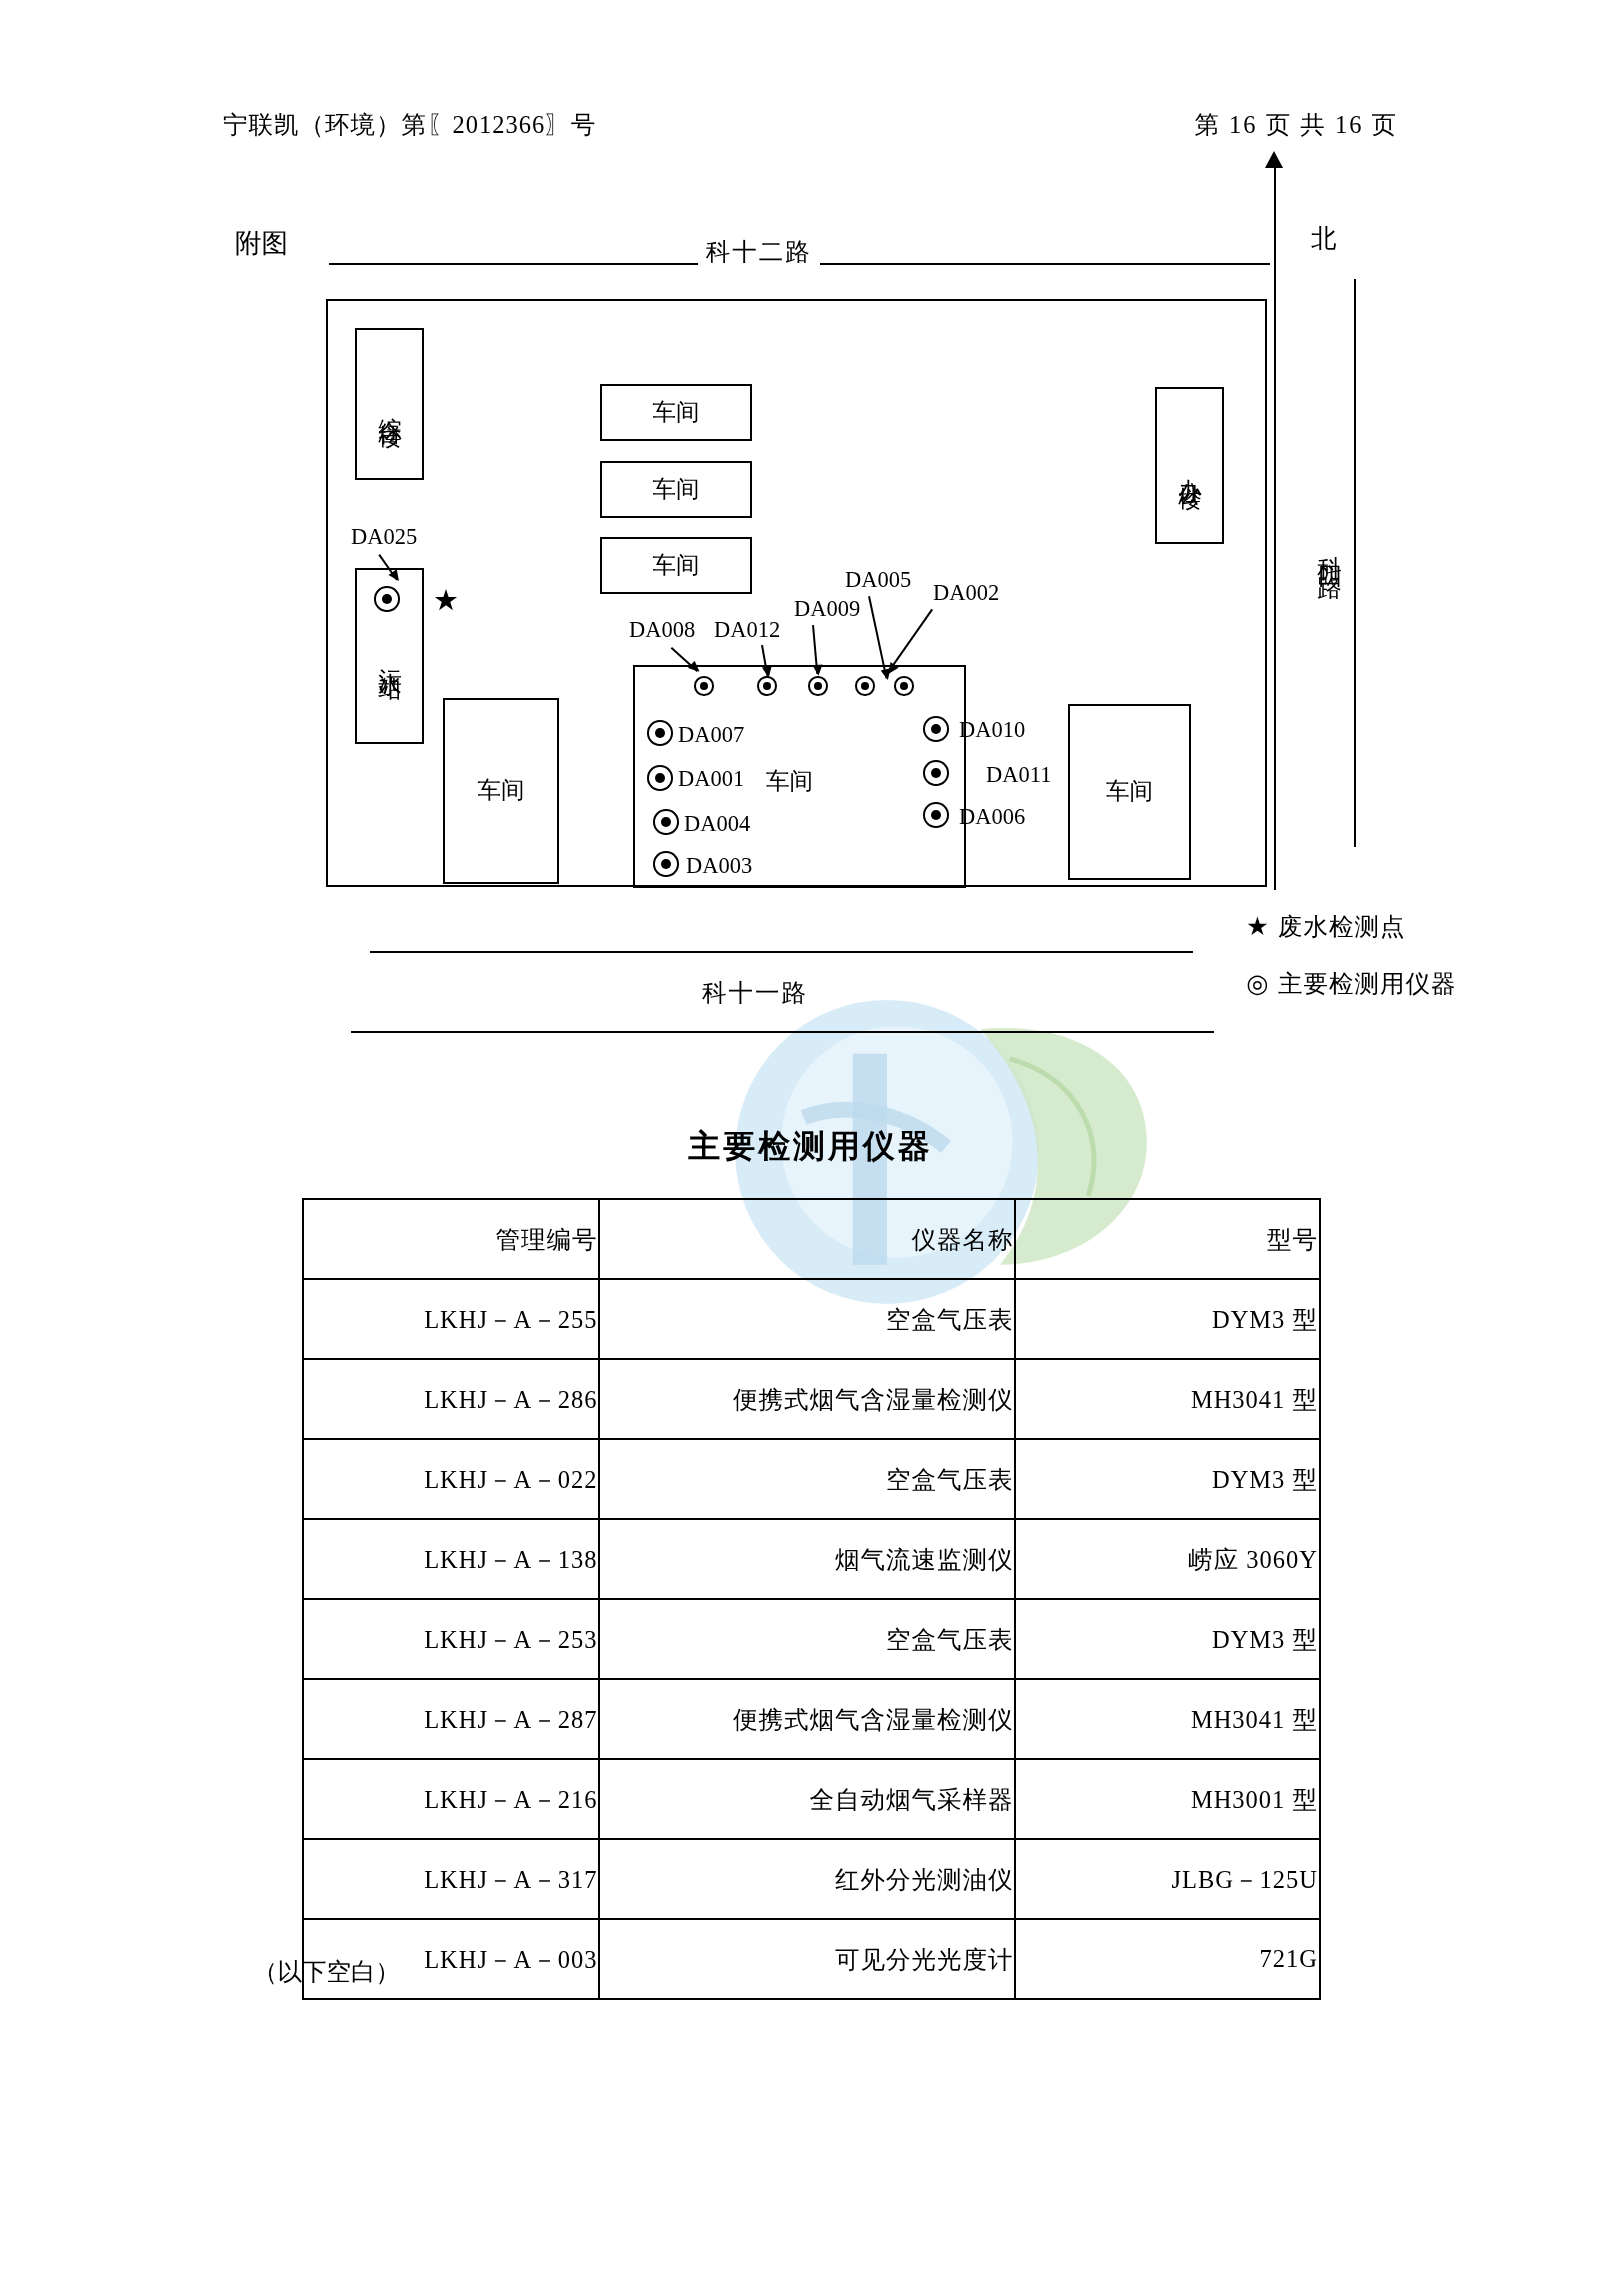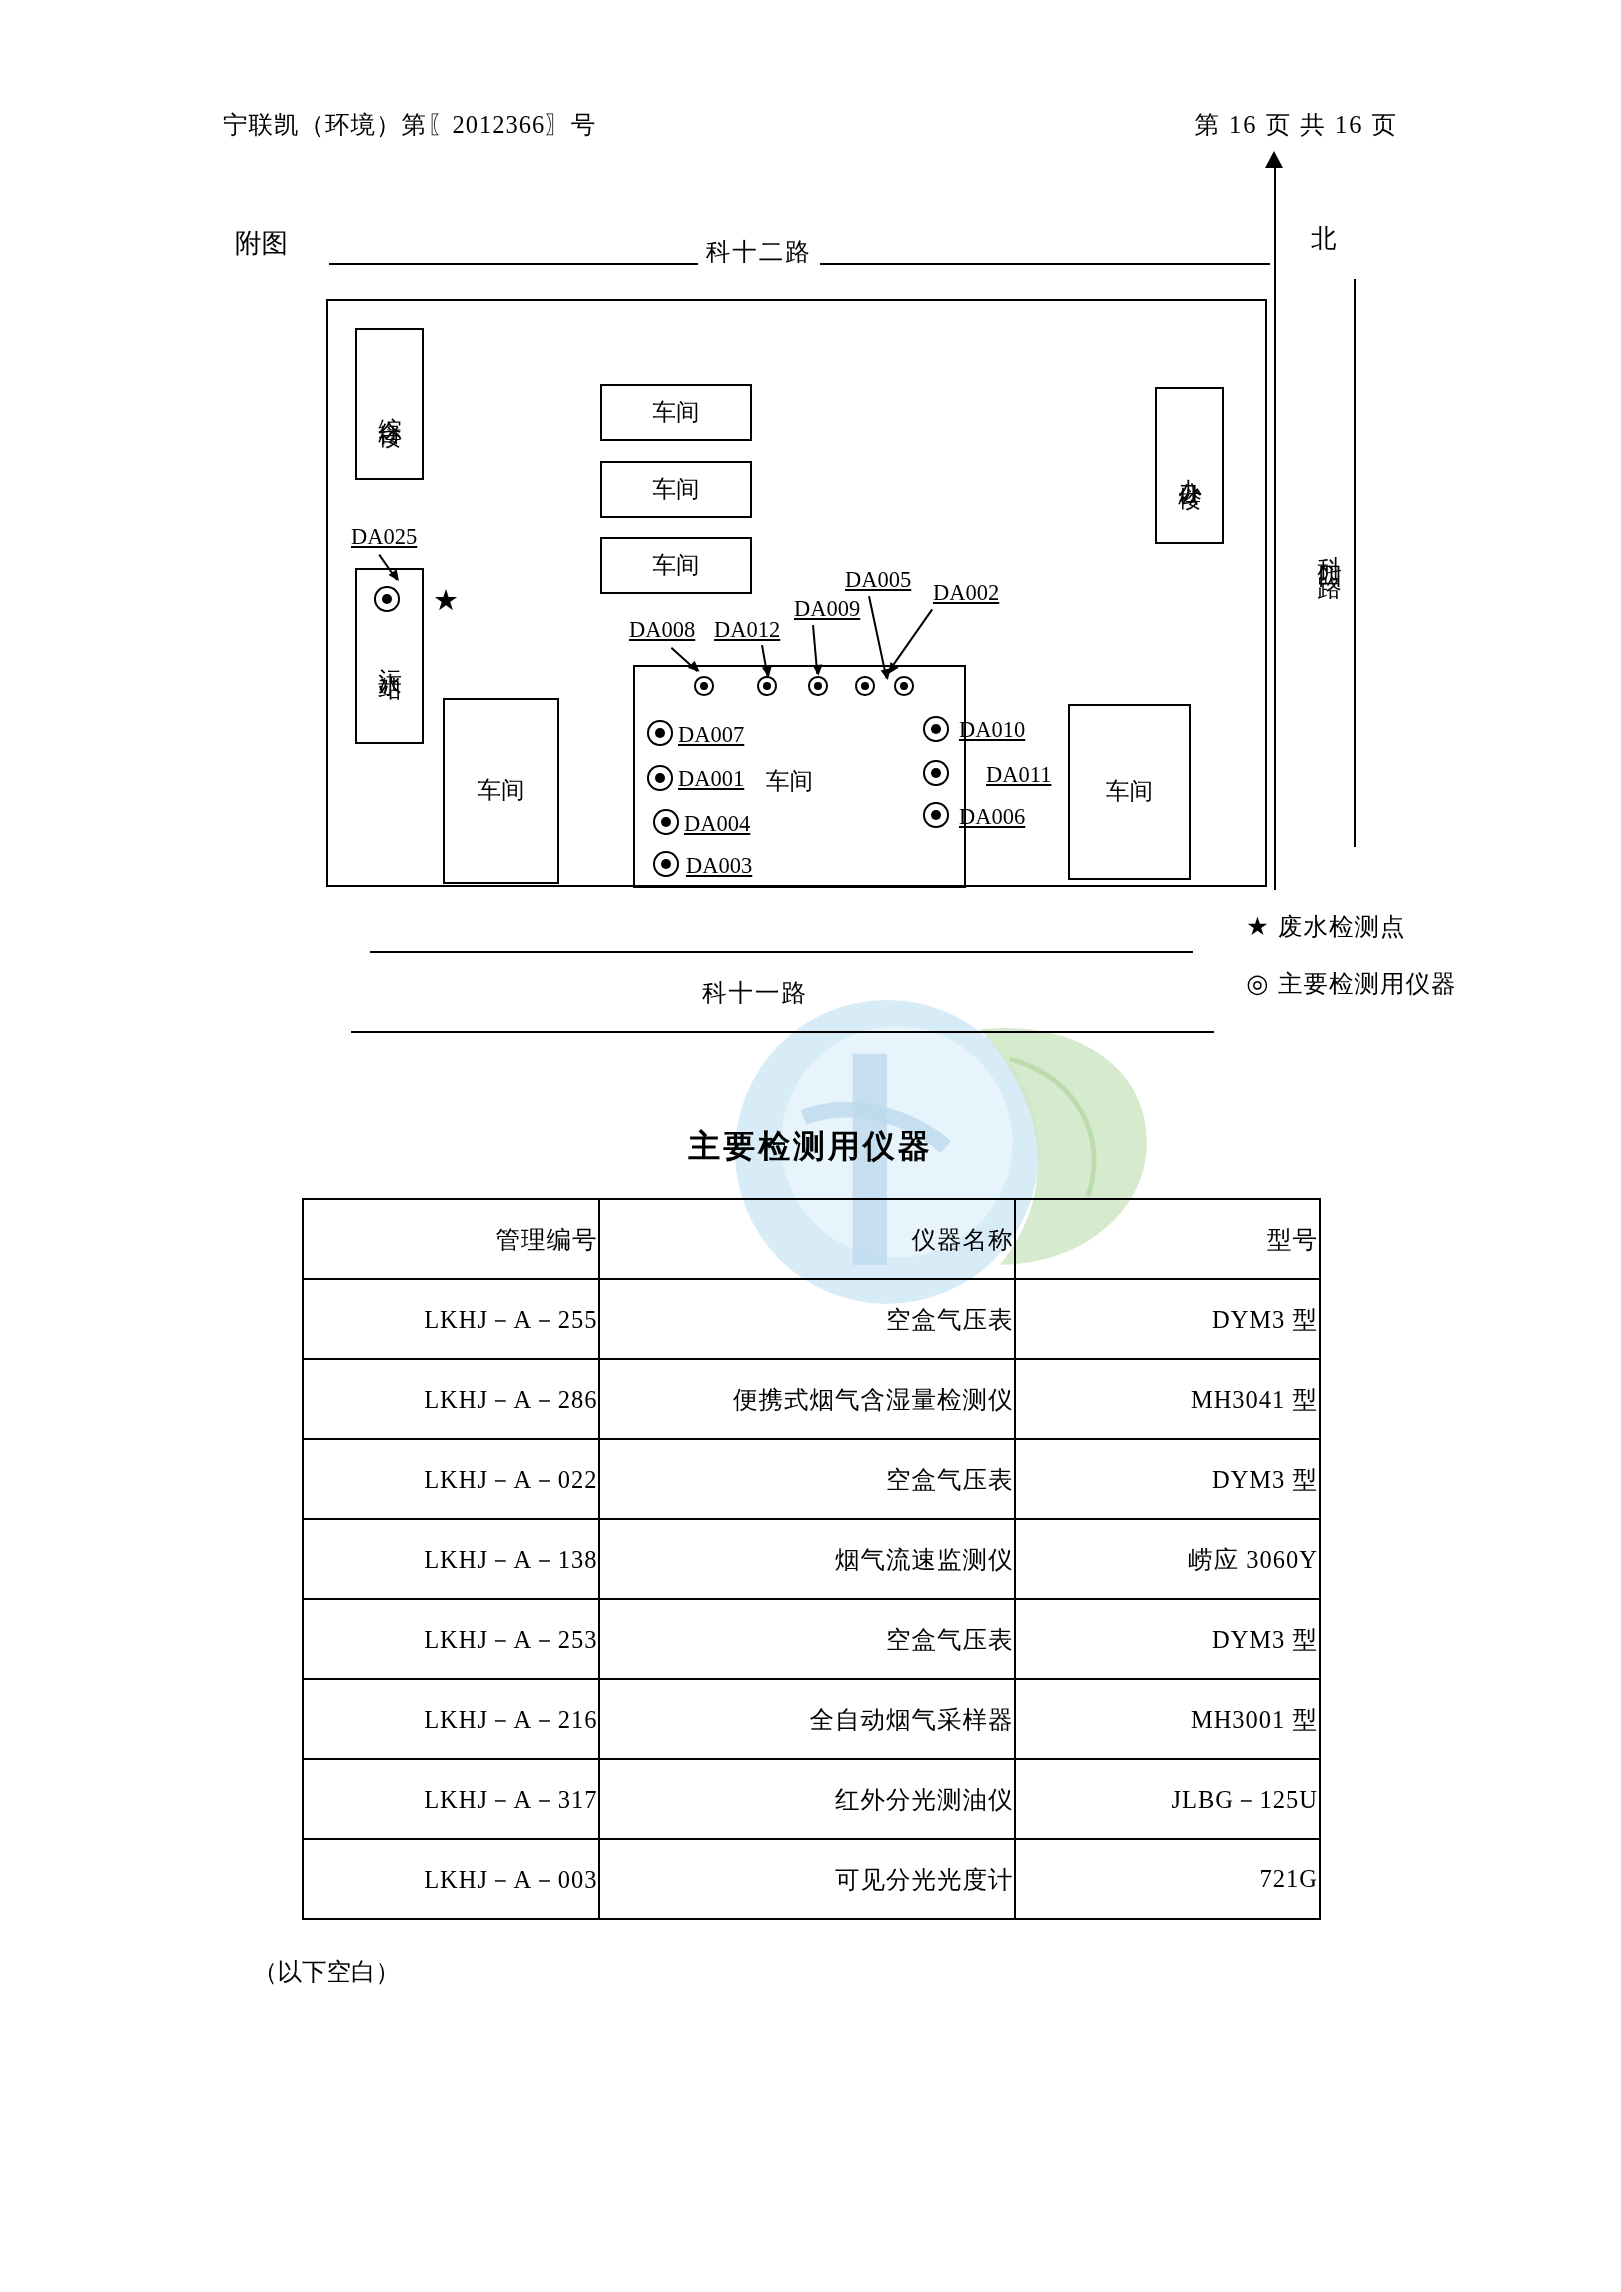--- a/index.html
+++ b/index.html
@@ -218,21 +218,20 @@
     left: 5.9px;
     top: 5.9px;
     width: 9.8px;
     height: 9.8px;
   }
 
   .pt-label {
     position: absolute;
     font-size: 22.5px;
     white-space: nowrap;
-    text-decoration: underline;
   }
 
   .lead {
     position: absolute;
     background: #000;
     transform-origin: top left;
     height: 2px;
   }
   .lead::after {
     content: "";
@@ -425,20 +424,25 @@
         <td>LKHJ－A－138</td>
         <td>烟气流速监测仪</td>
         <td>崂应 3060Y</td>
       </tr>
       <tr>
         <td>LKHJ－A－253</td>
         <td>空盒气压表</td>
         <td>DYM3 型</td>
       </tr>
       <tr>
+        <td>LKHJ－A－287</td>
+        <td>便携式烟气含湿量检测仪</td>
+        <td>MH3041 型</td>
+      </tr>
+      <tr>
         <td>LKHJ－A－216</td>
         <td>全自动烟气采样器</td>
         <td>MH3001 型</td>
       </tr>
       <tr>
         <td>LKHJ－A－317</td>
         <td>红外分光测油仪</td>
         <td>JLBG－125U</td>
       </tr>
       <tr>

